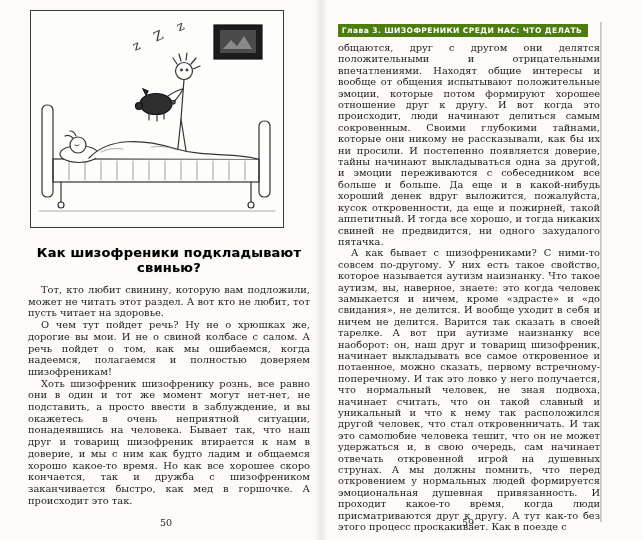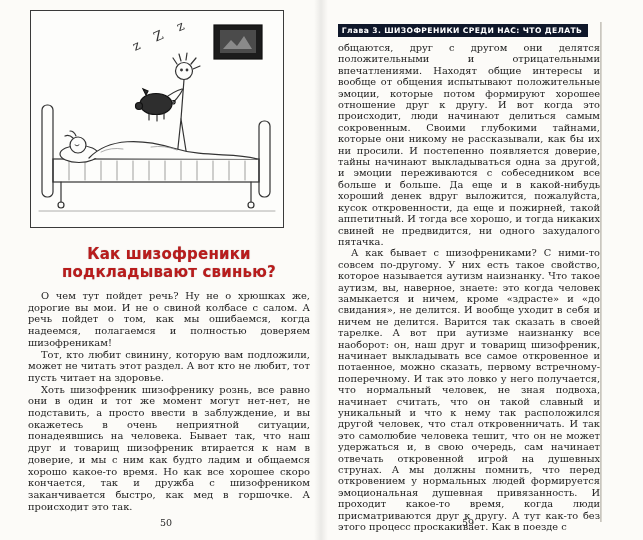--- a/index.html
+++ b/index.html
@@ -36,23 +36,23 @@
     background:#fdfdfb;
   }
   .illustration-frame svg { display:block; width:100%; height:100%; }
 
   
   .section-heading {
     margin:17px 4px 0 10px;
     text-align:center;
     font-family:"DejaVu Sans", sans-serif;
     font-weight:bold;
-    font-size:15px;
+    font-size:13px;
     letter-spacing:0.2px;
-    color:#b91c1c;
+    color:#000000;
     text-shadow:0 0 1px #a8a8a8;
   }
 
   
   .body-text {
     margin-top:9px;
     padding:0 6px 0 12px;
     font-size:9.9px;
     line-height:11.7px;
     text-align:justify;
@@ -61,21 +61,21 @@
   .right-page .body-text {
     margin-top:5px;
     padding:0 4px 0 6px;
     font-size:9.8px;
     line-height:11.4px;
   }
 
   
   .chapter-header {
     margin:24px 16px 0 6px;
-    background:#0f172a;
+    background:#4d7c0f;
     color:#ffffff;
     font-family:"DejaVu Sans", sans-serif;
     font-weight:bold;
     font-size:7.6px;
     letter-spacing:0.4px;
     text-align:center;
     padding:2px 2px 2px 0;
     white-space:nowrap;
   }
 
@@ -144,22 +144,22 @@
             <path d="M58 147 C78 126 112 128 142 137 C174 147 204 141 226 148" fill="#fdfdfb"></path>
             <path d="M70 141 q10 -5 22 -3 M120 136 q14 -2 26 3" stroke="#888" stroke-width="0.7"></path>
           </g>
         </g>
       </svg>
     </div>
 
     <div class="section-heading">Как шизофреники подкладывают свинью?</div>
 
     <div class="body-text">
+      <p>Тот, кто любит свинину, которую вам подложили, может не читать этот раздел. А вот кто не любит, тот пусть читает на здоровье.</p>
       <p>О чем тут пойдет речь? Ну не о хрюшках же, дорогие вы мои. И не о свиной колбасе с салом. А речь пойдет о том, как мы ошибаемся, когда надеемся, полагаемся и полностью доверяем шизофреникам!</p>
-      <p>Тот, кто любит свинину, которую вам подложили, может не читать этот раздел. А вот кто не любит, тот пусть читает на здоровье.</p>
       <p>Хоть шизофреник шизофренику рознь, все равно они в один и тот же момент могут нет-нет, не подставить, а просто ввести в заблуждение, и вы окажетесь в очень неприятной ситуации, понадеявшись на человека. Бывает так, что наш друг и товарищ шизофреник втирается к нам в доверие, и мы с ним как будто ладим и общаемся хорошо какое-то время. Но как все хорошее скоро кончается, так и дружба с шизофреником заканчивается быстро, как мед в горшочке. А происходит это так.</p>
     </div>
 
     <div class="page-number">50</div>
   </div>
 
   <div class="page right-page">
 
     <div class="chapter-header">Глава 3. ШИЗОФРЕНИКИ СРЕДИ НАС: ЧТО ДЕЛАТЬ</div>
 

